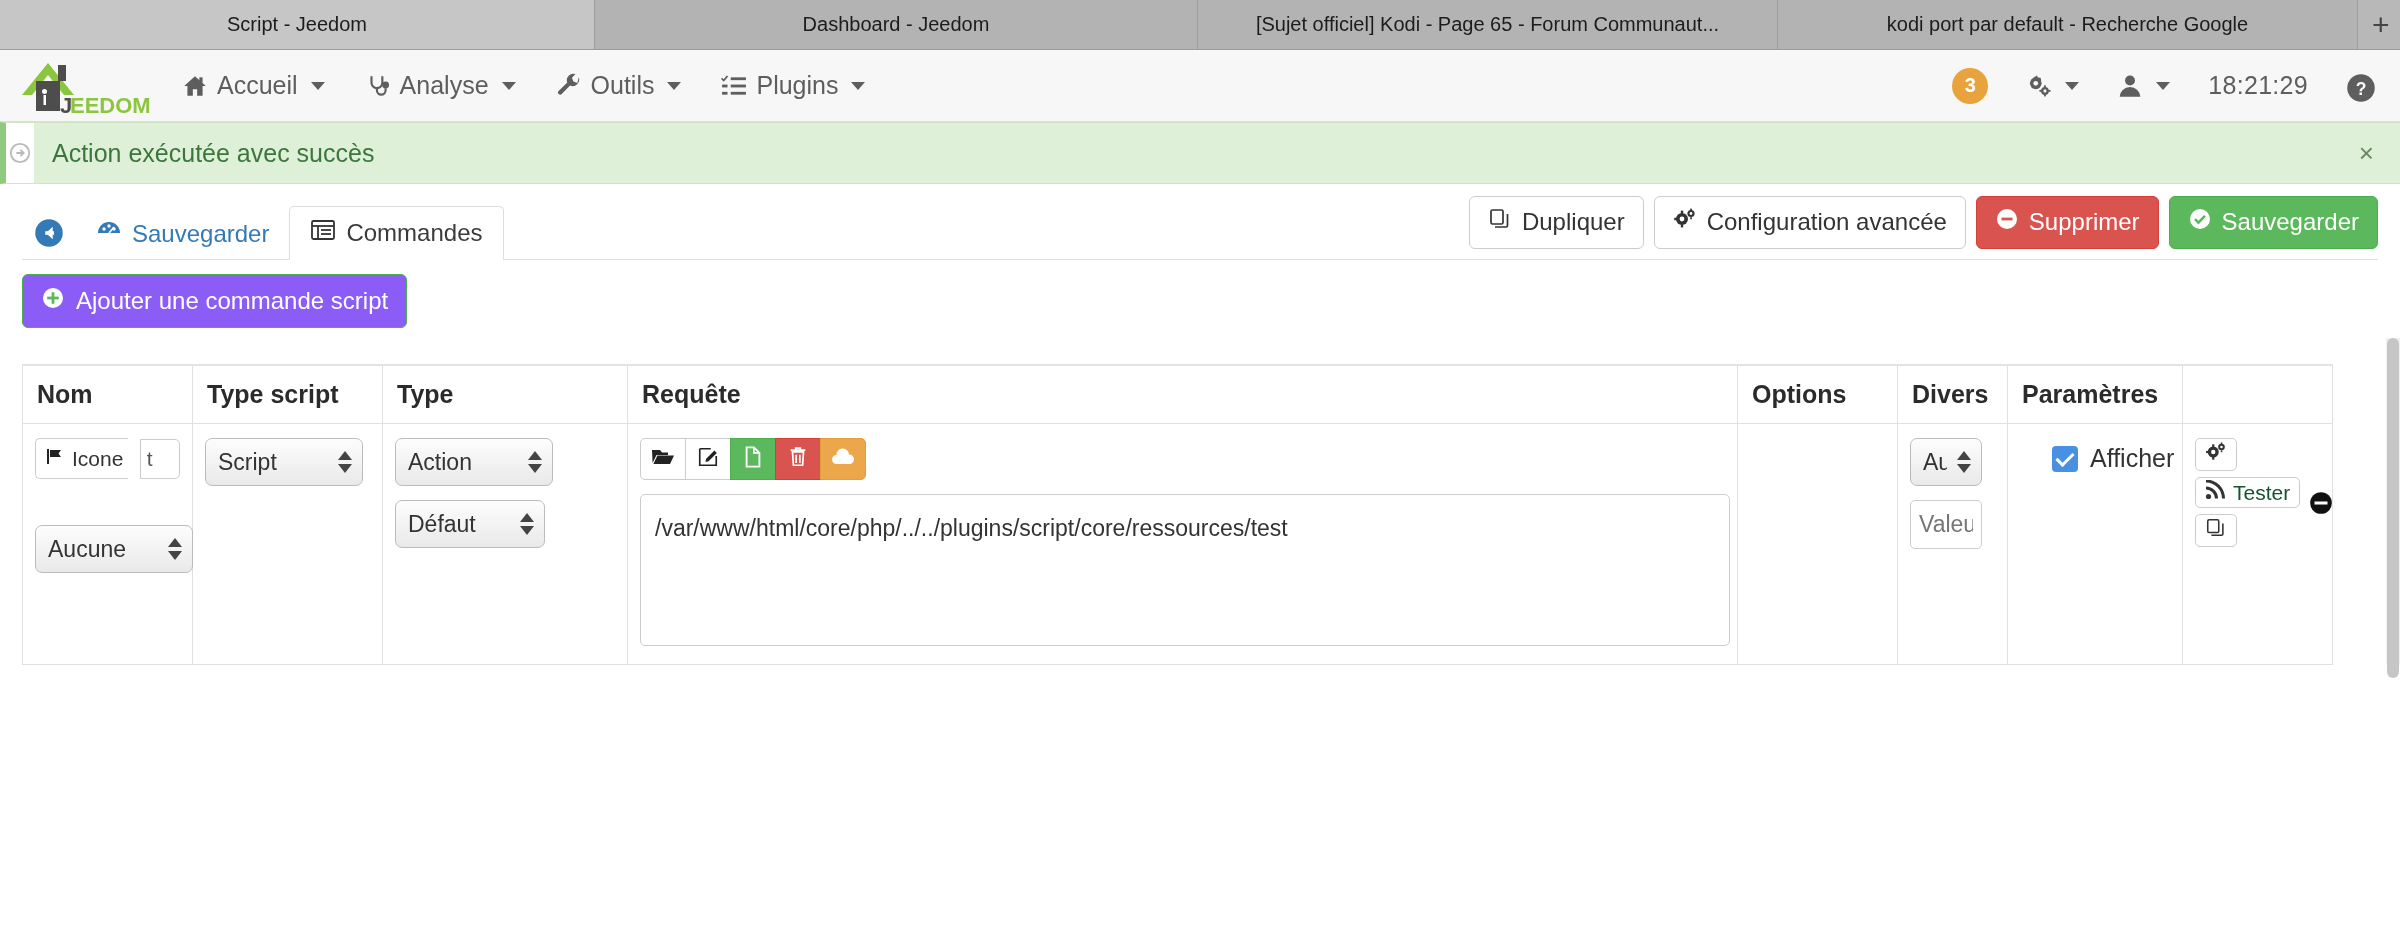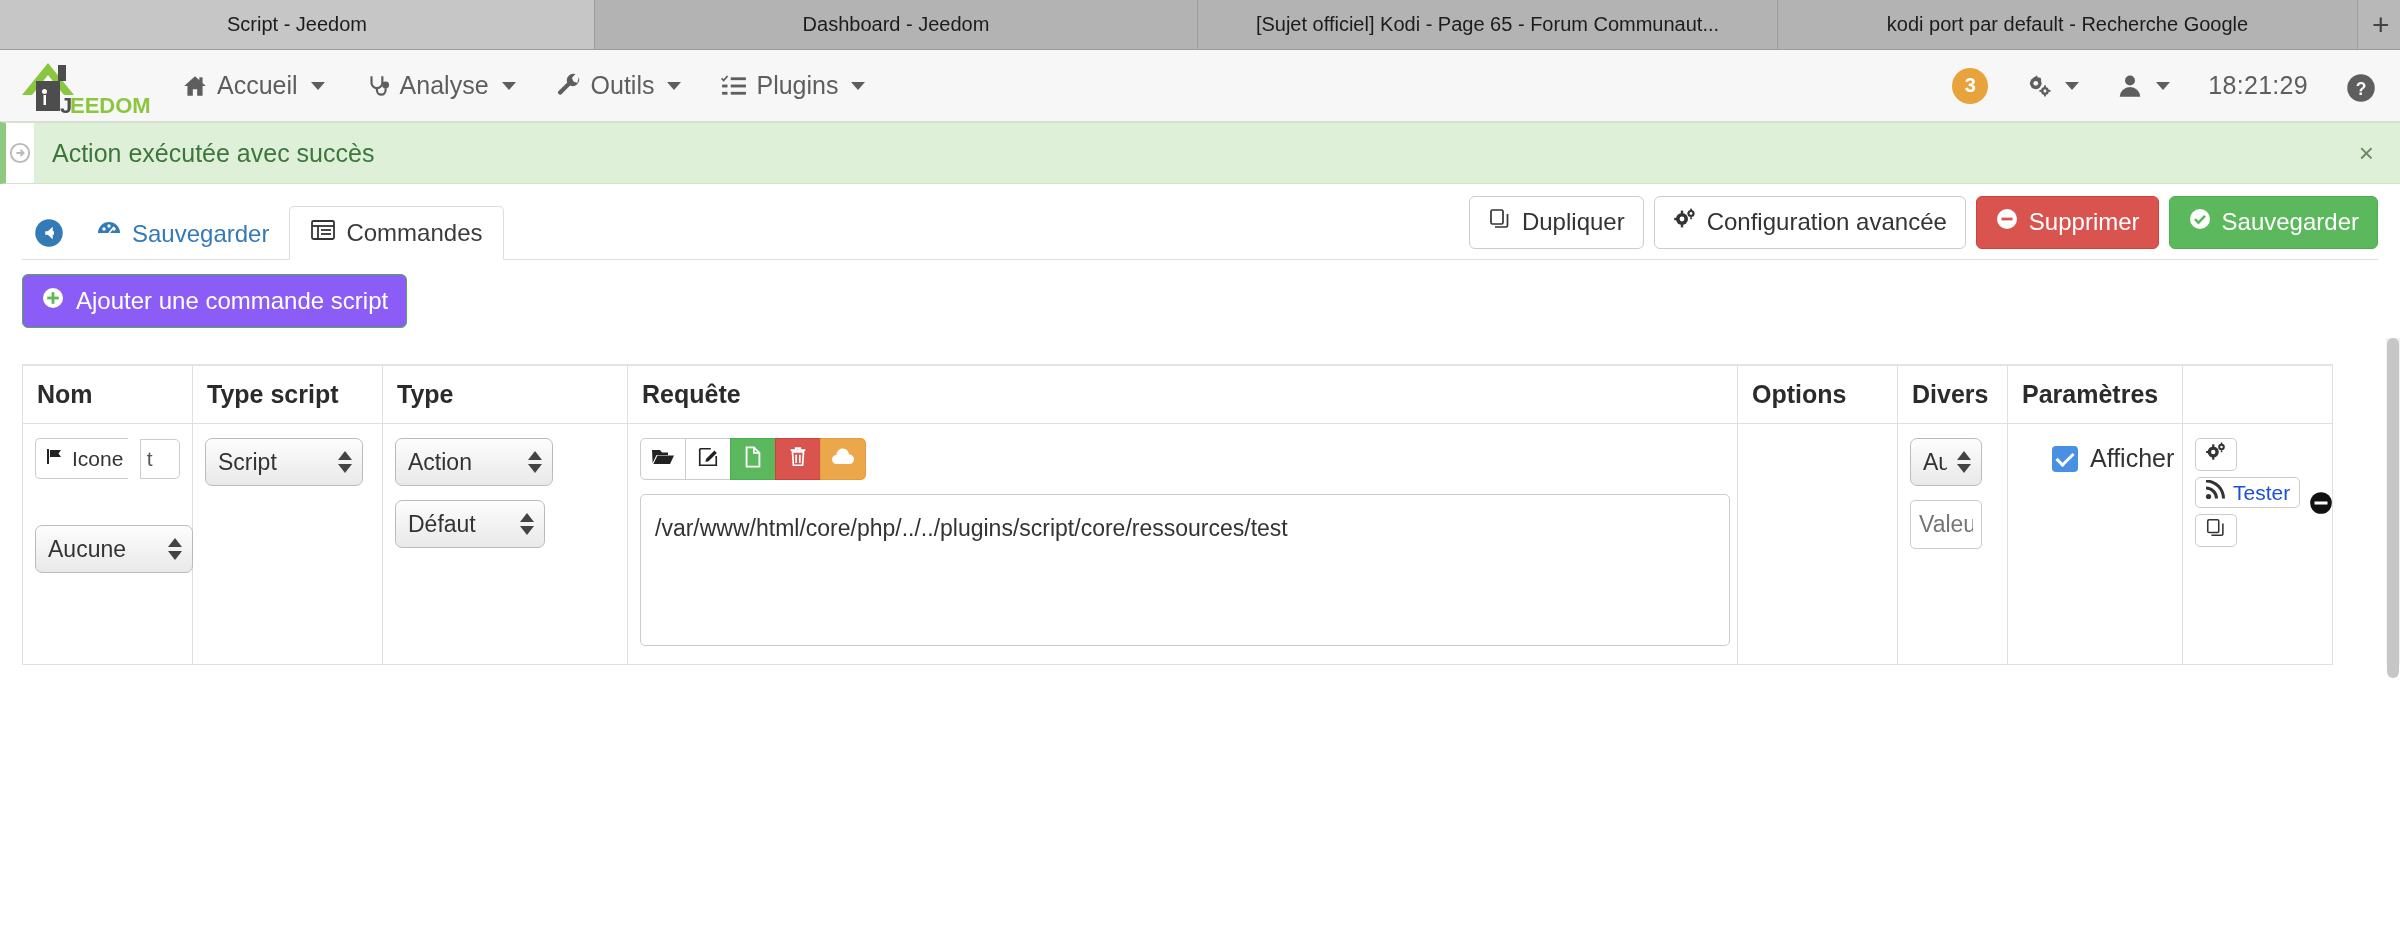--- a/index.html
+++ b/index.html
@@ -317,21 +317,21 @@
     border: solid #fff; border-width: 0 3px 3px 0;
     transform: rotate(45deg);
   }
   .chk-label { font-size: 25px; color: #333; }
 
   .act-col { display: flex; align-items: flex-start; gap: 6px; }
   .act-stack { display: flex; flex-direction: column; align-items: flex-start; gap: 6px; }
   .act-btn {
     display: inline-flex; align-items: center; gap: 8px;
     border: 1px solid #ccc; background: #fff; border-radius: 5px;
-    padding: 2px 9px; font-size: 21px; color: #1d4ed8; cursor: pointer;
+    padding: 2px 9px; font-size: 21px; color: #14532d; cursor: pointer;
     white-space: nowrap;
   }
   .minus-icon { margin-top: 52px; margin-left: 2px; cursor: pointer; }
 
   
   .vscroll {
     position: absolute; right: 0; top: 140px; width: 14px; bottom: 0;
     background: #f1f1f1;
   }
   .vscroll .thumb {

